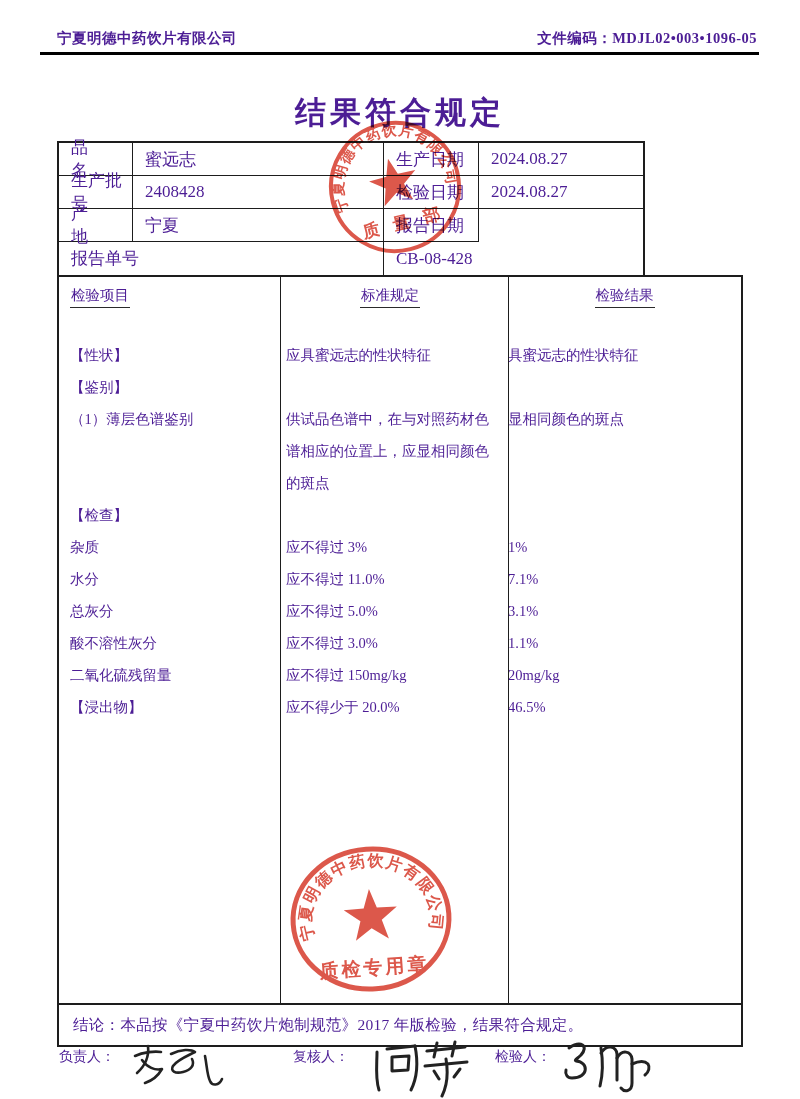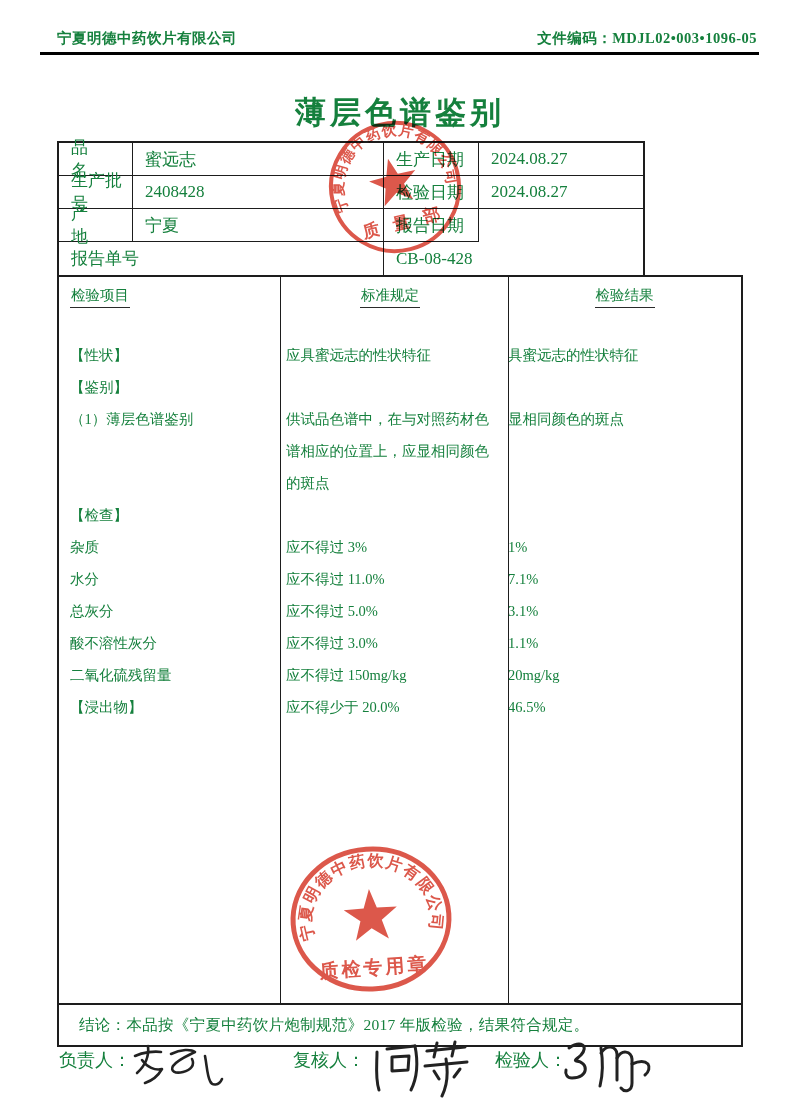--- a/index.html
+++ b/index.html
@@ -1,20 +1,20 @@
 <!DOCTYPE html>
 <html><head>
 <meta charset="utf-8">
 <style>
   * { margin:0; padding:0; box-sizing:border-box; }
   html,body { background:#e8e8e8; }
   .page {
     position:relative; width:800px; height:1099px; margin:0 auto;
     background:#ffffff; overflow:hidden;
-    font-family:"Liberation Serif","DejaVu Serif",serif; color:#15803d;
+    font-family:"Liberation Serif","DejaVu Serif",serif; color:#4c1d95;
   }
   
   .doc-header { position:absolute; left:57px; top:29px; width:700px;
     display:flex; justify-content:space-between; font-size:14.5px; font-weight:600; letter-spacing:.5px; }
   .top-rule { position:absolute; left:40px; top:52px; width:719px; height:3px; background:#000; }
   
   .title { position:absolute; left:0; top:92px; width:100%; text-align:center;
     font-size:31px; font-weight:bold; letter-spacing:4px; }
   
   .info-table { position:absolute; left:57px; top:141px; width:588px;
@@ -34,23 +34,23 @@
   .mt-row { display:flex; line-height:32px; }
   .mt-row .c1 { width:221px; padding-left:11px; }
   .mt-row .c2 { width:228px; padding-left:6px; padding-right:14px; }
   .mt-row .c3 { flex:1; }
   .mt-header { height:62px; padding-top:7px; line-height:22px; }
   .mt-header .c2, .mt-header .c3 { text-align:center; }
   .mt-header .u { display:inline-block; border-bottom:1px solid #2a2a2a; padding:0 1px 1px; }
   
   .conclusion { position:absolute; left:57px; top:1005px; width:686px; height:42px;
     border:2px solid #1d1d1d; border-top:none; display:flex; align-items:center;
-    padding-left:20px; font-size:15.5px; letter-spacing:.3px; }
-  
-  .signatures { position:absolute; left:57px; top:1040px; width:700px; height:58px; font-size:18px; }
+    padding-left:14px; font-size:15.5px; letter-spacing:.3px; }
+  
+  .signatures { position:absolute; left:57px; top:1040px; width:700px; height:58px; font-size:14px; }
   .sig-label { position:absolute; top:8px; }
   .sig-label.l1 { left:2px; } .sig-label.l2 { left:236px; } .sig-label.l3 { left:438px; }
   .sig-svg { position:absolute; }
   .sig-svg.s1 { left:68px; top:0px; }
   .sig-svg.s2 { left:308px; top:-4px; }
   .sig-svg.s3 { left:498px; top:-4px; }
   .sig-svg path { fill:none; stroke:#222; stroke-linecap:round; stroke-linejoin:round; }
   
   .stamp { position:absolute; mix-blend-mode:multiply; opacity:.85; }
   .stamp-top { left:324px; top:116px; }
@@ -60,21 +60,21 @@
 <body>
 
 <div class="page">
 
   <div class="doc-header">
     <span>宁夏明德中药饮片有限公司</span>
     <span>文件编码：MDJL02•003•1096-05</span>
   </div>
   <div class="top-rule"></div>
 
-  <div class="title">薄层色谱鉴别</div>
+  <div class="title">结果符合规定</div>
 
   <div class="info-table">
     <div class="cell">品　　名</div>
     <div class="cell">蜜远志</div>
     <div class="cell">生产日期</div>
     <div class="cell last-col">2024.08.27</div>
 
     <div class="cell">生产批号</div>
     <div class="cell">2408428</div>
     <div class="cell">检验日期</div>

